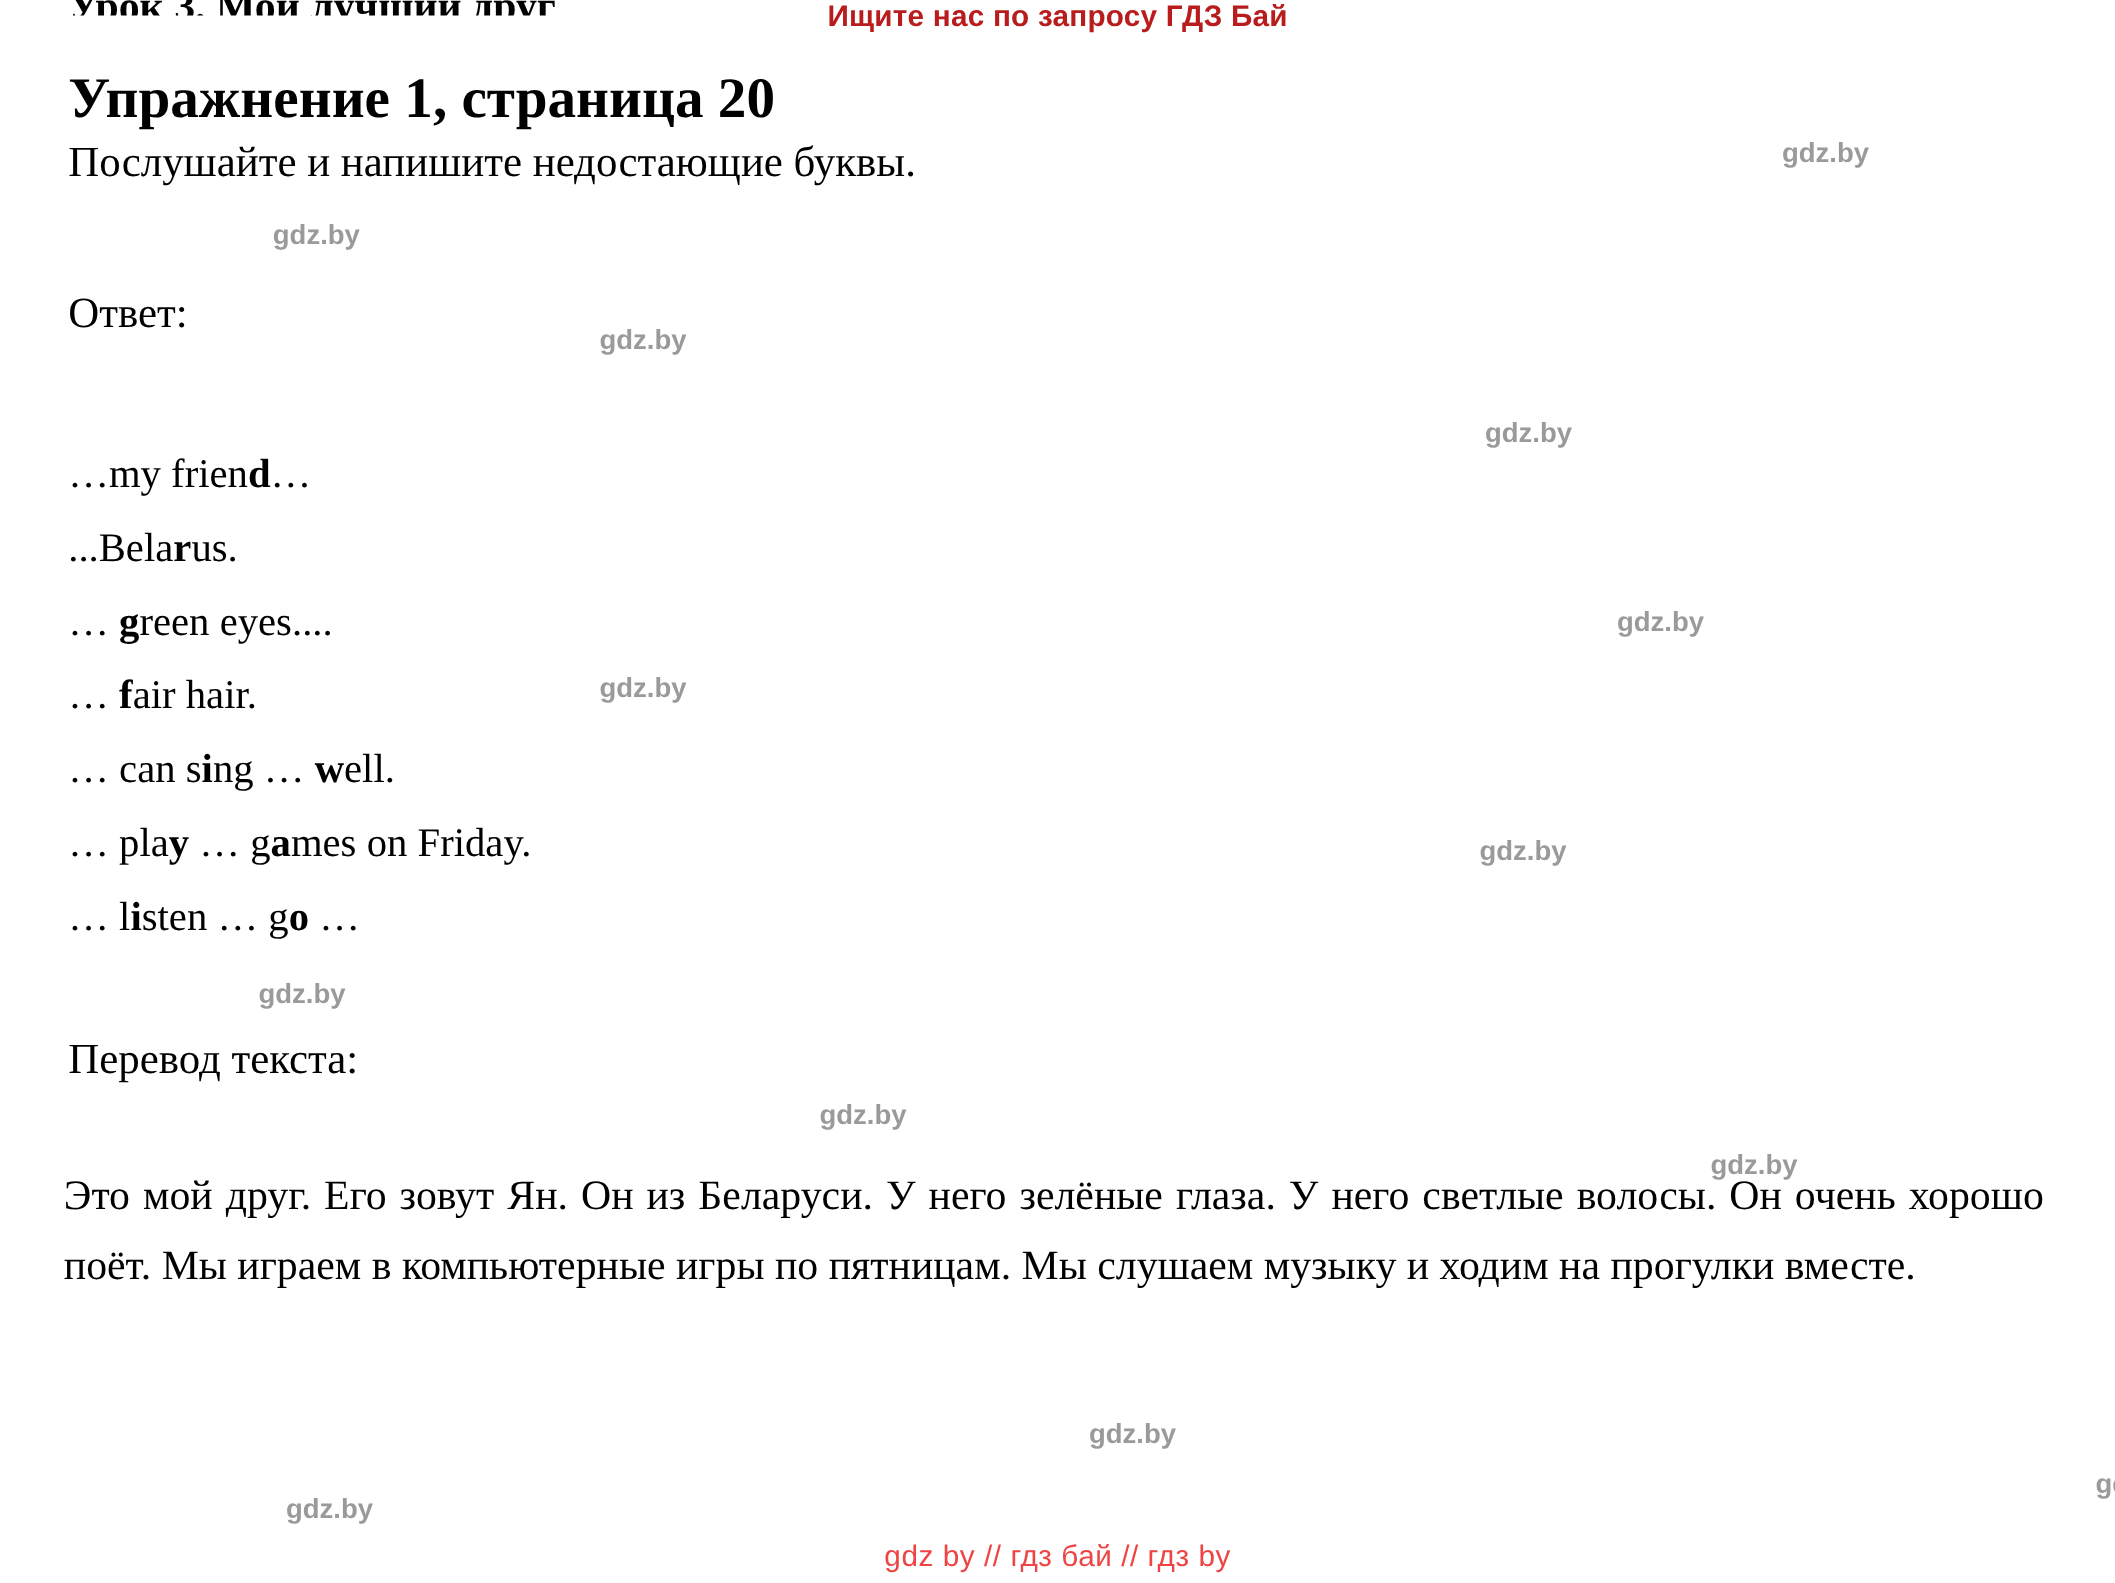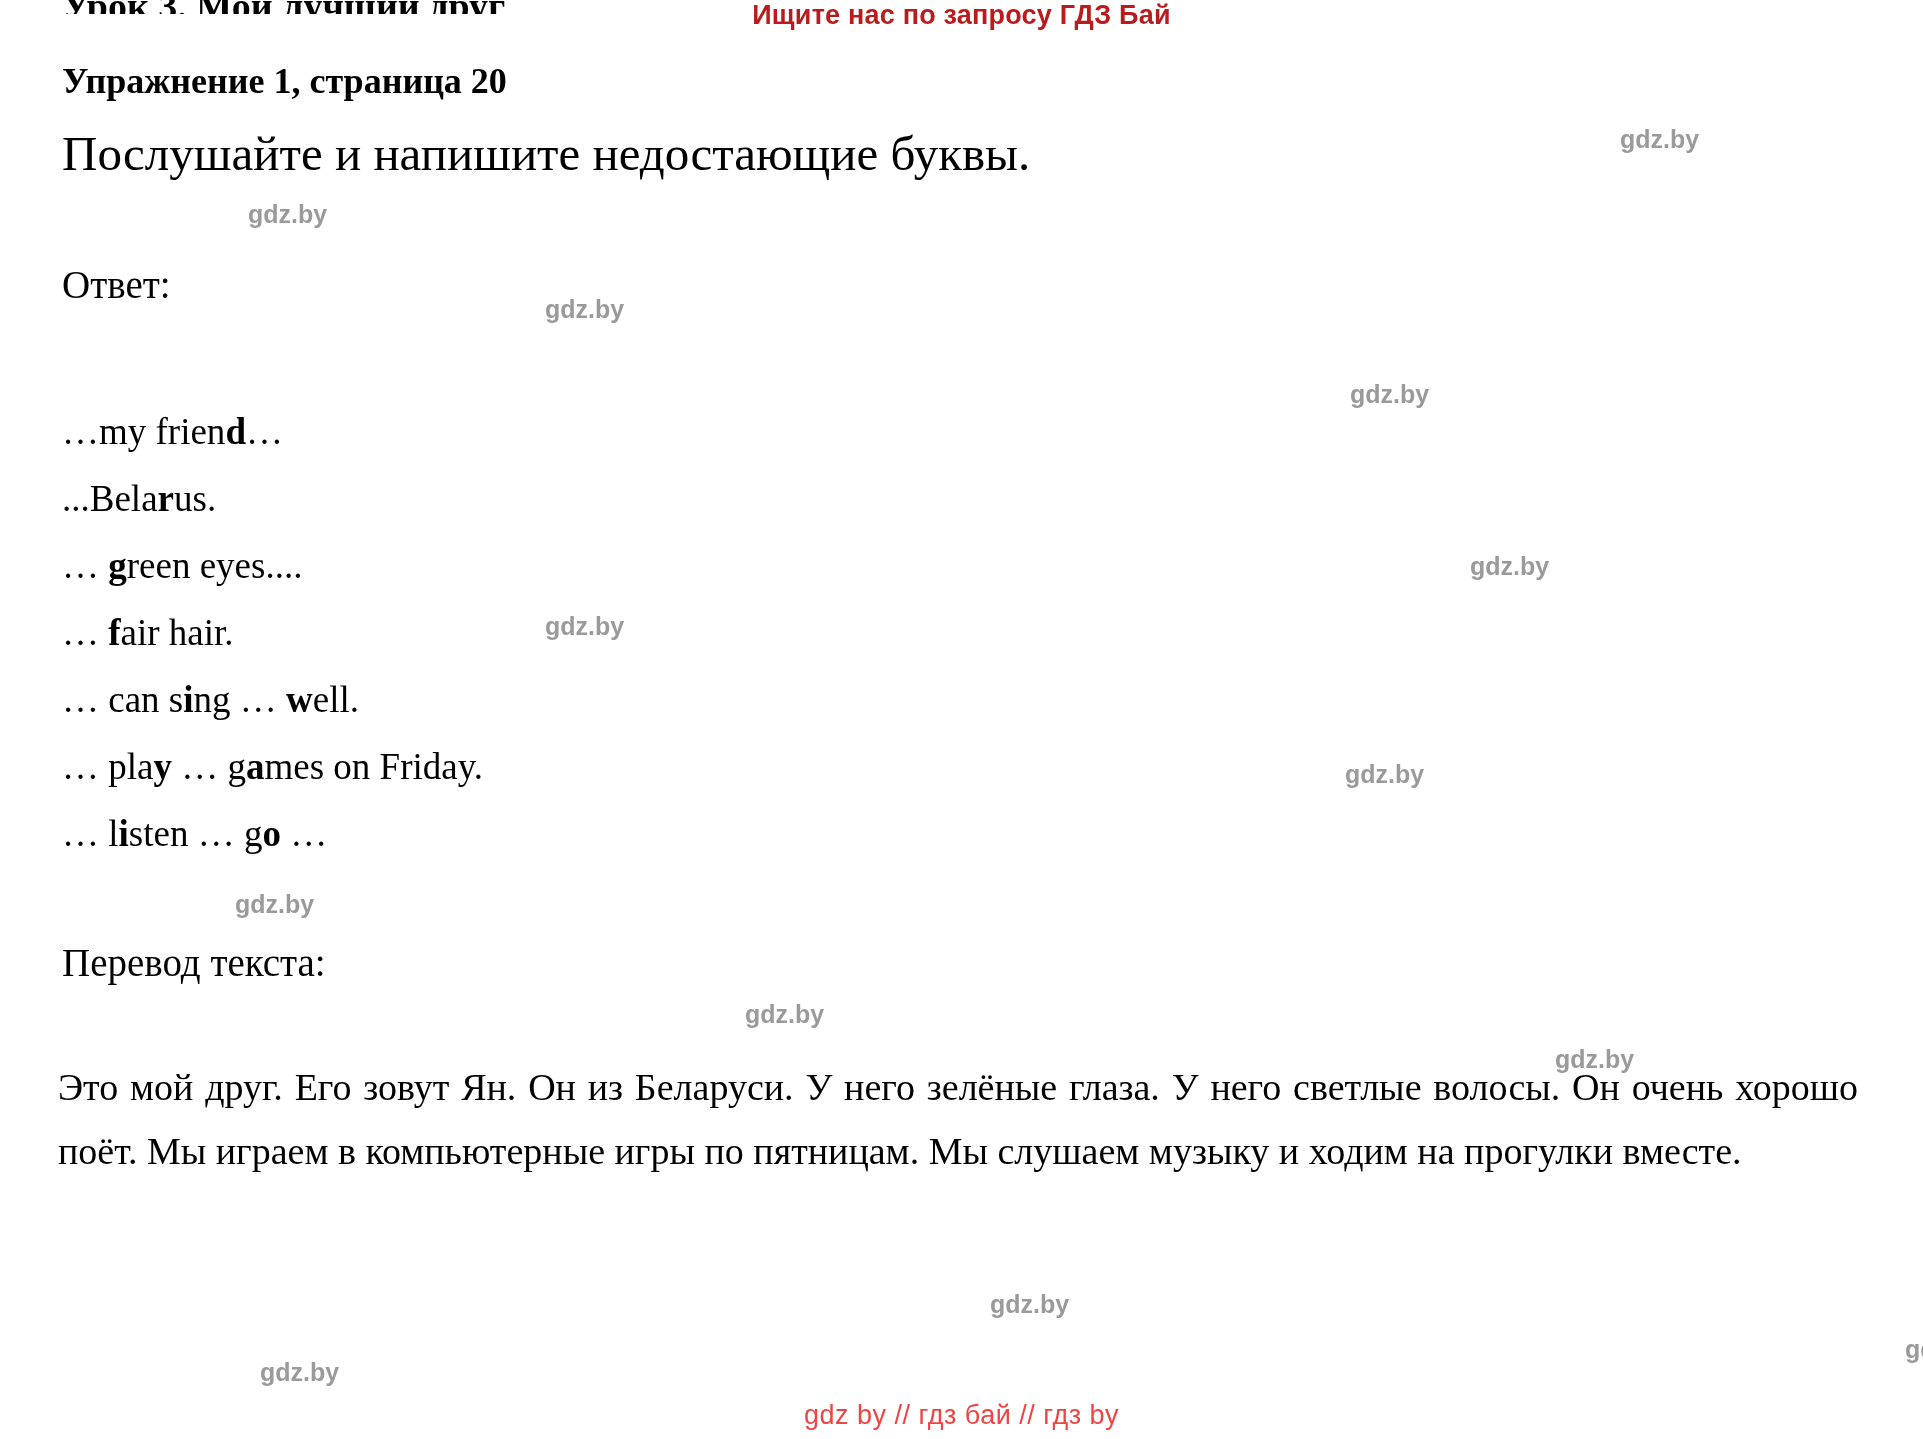--- a/index.html
+++ b/index.html
@@ -43,28 +43,28 @@
     font-weight: bold;
     color: #000;
     white-space: nowrap;
     overflow: hidden;
     height: 30px;
   }
   .ex-title {
     position: absolute;
     left: 62px;
     top: 60px;
-    font-size: 36px;
+    font-size: 52px;
     font-weight: bold;
   }
   .task-line {
     position: absolute;
     left: 62px;
     top: 125px;
-    font-size: 49px;
+    font-size: 39px;
   }
   .answer-label {
     position: absolute;
     left: 62px;
     top: 262px;
     font-size: 39px;
   }
   .translation-label {
     position: absolute;
     left: 62px;

